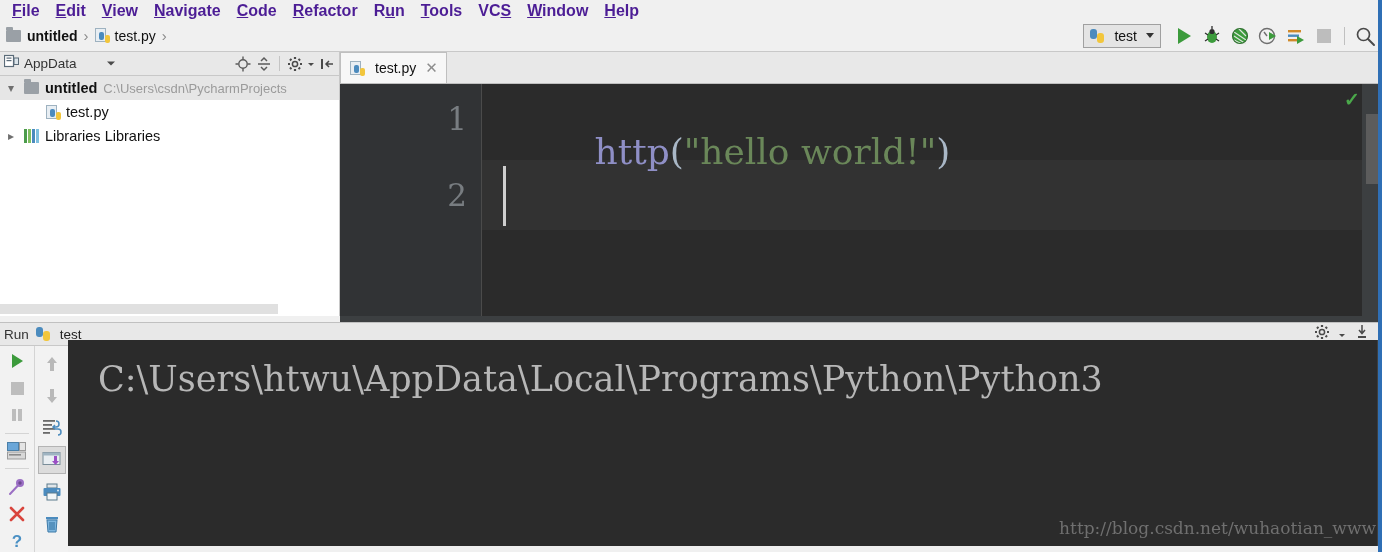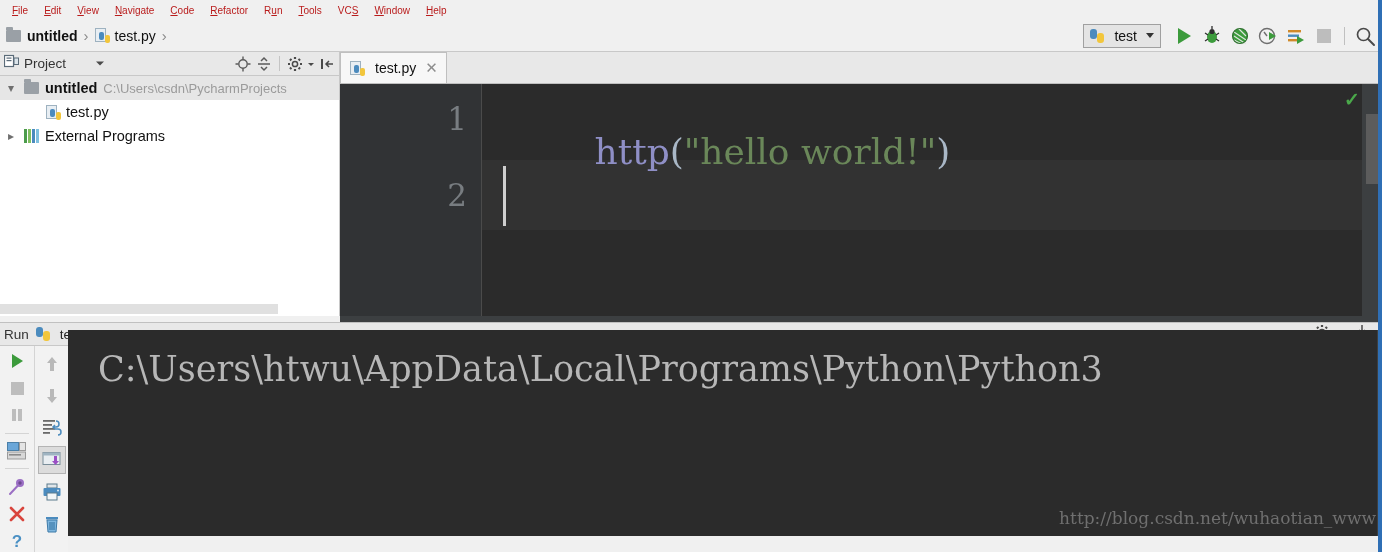--- a/index.html
+++ b/index.html
@@ -10,22 +10,22 @@
     background: #f0f0f0;
   }
   #app { position: relative; width: 1382px; height: 552px; }
 
   
   .menubar {
     position: absolute; left: 0; top: 0; width: 1382px; height: 20px;
     background: #f0f0f0; display: flex; align-items: center; padding-left: 4px;
   }
   .menu-item {
-    font-size: 10px; color: #b91c1c; padding: 0 8px; line-height: 19px;
-    white-space: nowrap; cursor: default;
+    font-size: 16px; color: #4c1d95; padding: 0 8px; line-height: 19px;
+    white-space: nowrap; cursor: default; font-weight: bold;
   }
   .menu-item u { text-decoration: underline; }
 
   
   .toolrow {
     position: absolute; left: 0; top: 20px; width: 1382px; height: 32px;
     background: #f0f0f0; border-bottom: 1px solid #c8c8c8;
     display: flex; align-items: center;
   }
   .crumbs { display: flex; align-items: center; padding-left: 6px; flex: 1; }
@@ -198,21 +198,21 @@
   }
   .side-col.second { border-left: 1px solid #d4d4d4; }
   .sb {
     width: 28px; height: 28px; display: flex; align-items: center;
     justify-content: center; cursor: pointer;
   }
   .sb.active { background: #dcdcdc; border: 1px solid #b4b4b4; }
   .sb-div { width: 24px; height: 1px; background: #d4d4d4; margin: 2px 0; }
 
   .console {
-    position: absolute; left: 68px; top: 330px; width: 1314px; height: 206px;
+    position: absolute; left: 68px; top: 340px; width: 1314px; height: 206px;
     background: #2b2b2b; overflow: hidden;
   }
   .cline {
     position: absolute; left: 30px; font-family: "DejaVu Serif", serif;
     font-size: 35px; color: #b7b7b7; white-space: pre; line-height: 1;
   }
   .watermark {
     position: absolute; right: 6px; bottom: 8px;
     font-family: "DejaVu Serif", serif; font-size: 17px; color: #6f6f6f;
     white-space: pre;
@@ -327,21 +327,21 @@
 
   <div class="proj-header">
     <span>
       <svg width="15" height="15" viewBox="0 0 15 15">
         <rect x="0.5" y="1.5" width="9" height="11" fill="#fff" stroke="#5a6b78" stroke-width="1.2"></rect>
         <rect x="2.5" y="3.5" width="5" height="1.2" fill="#5a6b78"></rect>
         <rect x="2.5" y="6" width="5" height="1.2" fill="#5a6b78"></rect>
         <rect x="10" y="4" width="4.5" height="6.5" fill="#dbe4ea" stroke="#5a6b78" stroke-width="1"></rect>
       </svg>
     </span>
-    <span class="proj-title">Project</span>
+    <span class="proj-title">AppData</span>
     <span style="margin-left:28px">
       <svg width="12" height="12" viewBox="0 0 12 12">
           <path d="M2 4.5 L6 8.5 L10 4.5 Z" fill="#4a4a4a"></path>
         </svg>
     </span>
     <div class="ph-icons">
       <span class="ph-ico">
         <svg width="16" height="16" viewBox="0 0 16 16">
           <circle cx="8" cy="8" r="4.2" fill="none" stroke="#5a5a5a" stroke-width="1.4"></circle>
           <path d="M8 0.5 L8 3.4 M8 12.6 L8 15.5 M0.5 8 L3.4 8 M12.6 8 L15.5 8" stroke="#5a5a5a" stroke-width="1.4"></path>
@@ -406,21 +406,21 @@
     <div class="tree-row" style="padding-left:2px">
       <span class="tw">
           <span class="chev">▸</span>
         </span>
       <span class="libs-ico" style="margin-left:4px">
         <s style="background:#4c9c4c"></s>
           <s style="background:#7fbf5f"></s>
           <s style="background:#4b8bbe"></s>
           <s style="background:#7fc0df"></s>
       </span>
-      <span>External Programs</span>
+      <span>Libraries Libraries</span>
     </div>
   </div>
 
   <div class="proj-hscroll">
     <div class="thumb"></div>
   </div>
   <div class="proj-right-border"></div>
 
   <div class="tabbar">
     <div class="etab">

